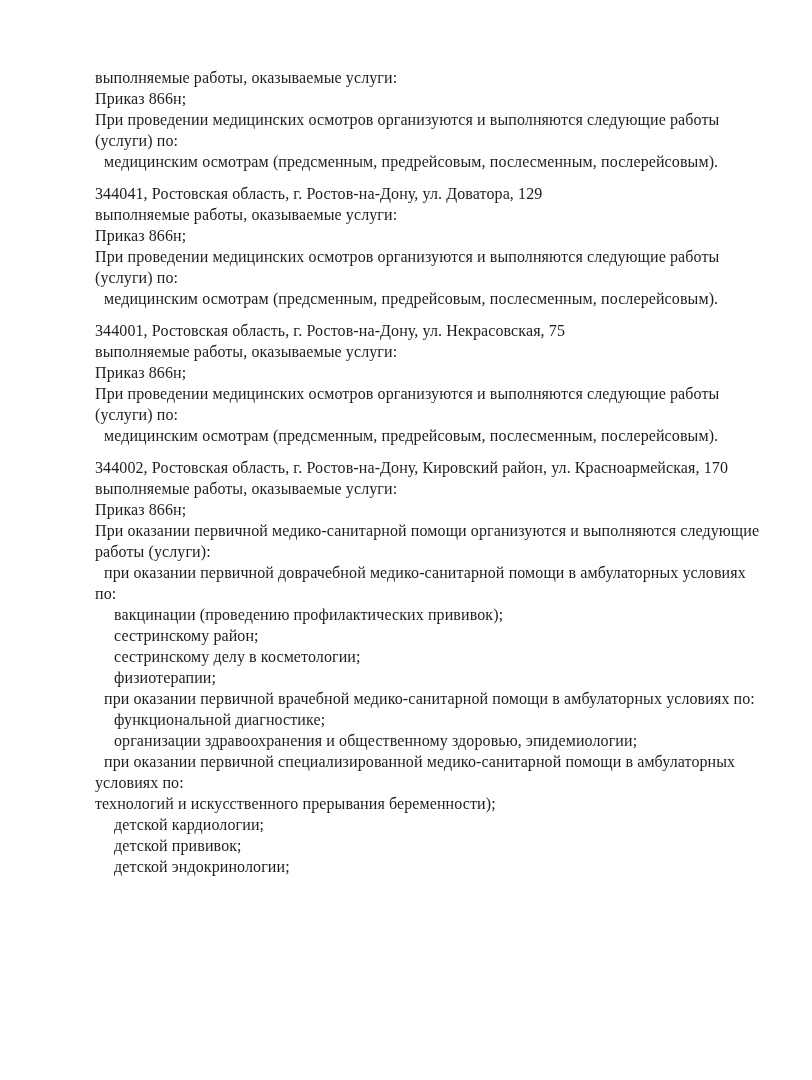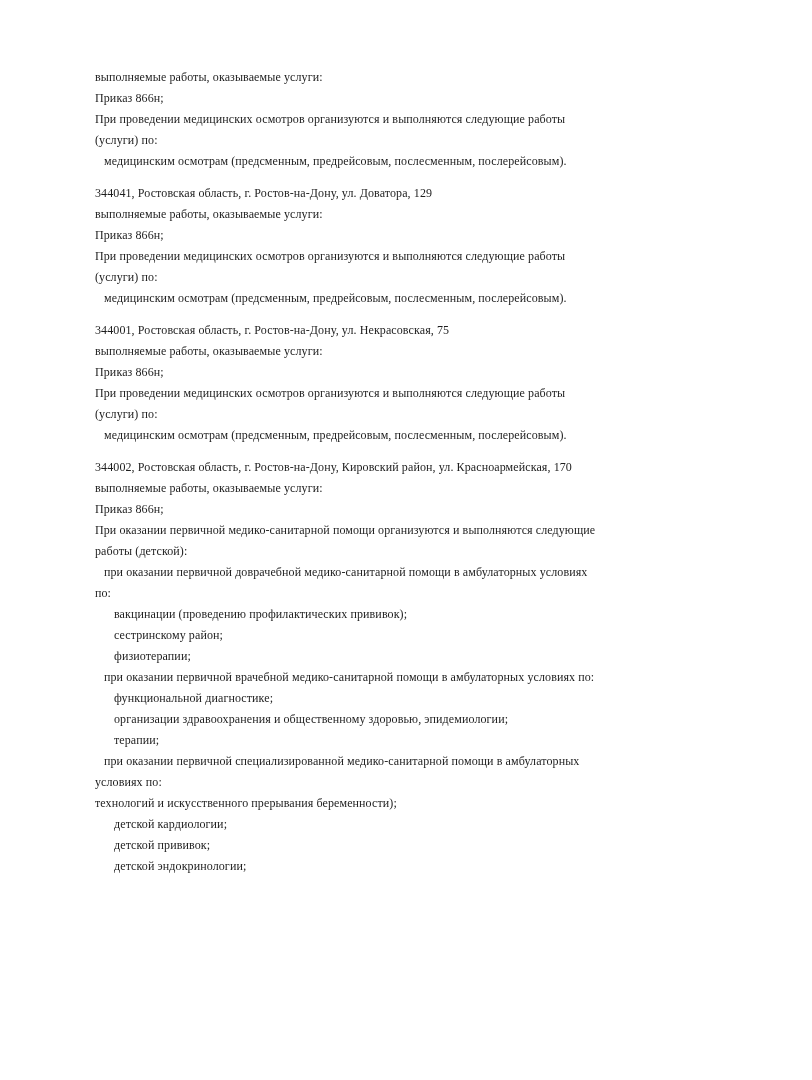--- a/index.html
+++ b/index.html
@@ -11,21 +11,21 @@
     height: 1080px;
     background: #ffffff;
     overflow: hidden;
   }
   .page {
     position: relative;
     width: 812px;
     height: 1080px;
     background: #ffffff;
     font-family: "Liberation Serif", "DejaVu Serif", serif;
-    font-size: 12px;
+    font-size: 16px;
     line-height: 21px;
     color: #1d1d1d;
   }
   .doc-content {
     position: absolute;
     left: 95px;
     top: 67px;
     width: 712px;
   }
   .block + .block {
@@ -65,30 +65,30 @@
         <div class="line i0">Приказ 866н;</div>
         <div class="line i0">При проведении медицинских осмотров организуются и выполняются следующие работы</div>
         <div class="line i0">(услуги) по:</div>
         <div class="line i1">медицинским осмотрам (предсменным, предрейсовым, послесменным, послерейсовым).</div>
       </div>
       <div class="block">
         <div class="line i0">344002, Ростовская область, г. Ростов-на-Дону, Кировский район, ул. Красноармейская, 170</div>
         <div class="line i0">выполняемые работы, оказываемые услуги:</div>
         <div class="line i0">Приказ 866н;</div>
         <div class="line i0">При оказании первичной медико-санитарной помощи организуются и выполняются следующие</div>
-        <div class="line i0">работы (детской):</div>
+        <div class="line i0">работы (услуги):</div>
         <div class="line i1">при оказании первичной доврачебной медико-санитарной помощи в амбулаторных условиях</div>
         <div class="line i0">по:</div>
         <div class="line i2">вакцинации (проведению профилактических прививок);</div>
         <div class="line i2">сестринскому район;</div>
+        <div class="line i2">сестринскому делу в косметологии;</div>
         <div class="line i2">физиотерапии;</div>
         <div class="line i1">при оказании первичной врачебной медико-санитарной помощи в амбулаторных условиях по:</div>
         <div class="line i2">функциональной диагностике;</div>
         <div class="line i2">организации здравоохранения и общественному здоровью, эпидемиологии;</div>
-        <div class="line i2">терапии;</div>
         <div class="line i1">при оказании первичной специализированной медико-санитарной помощи в амбулаторных</div>
         <div class="line i0">условиях по:</div>
         <div class="line i0">технологий и искусственного прерывания беременности);</div>
         <div class="line i2">детской кардиологии;</div>
         <div class="line i2">детской прививок;</div>
         <div class="line i2">детской эндокринологии;</div>
       </div>
     </div>
 </div>
 

